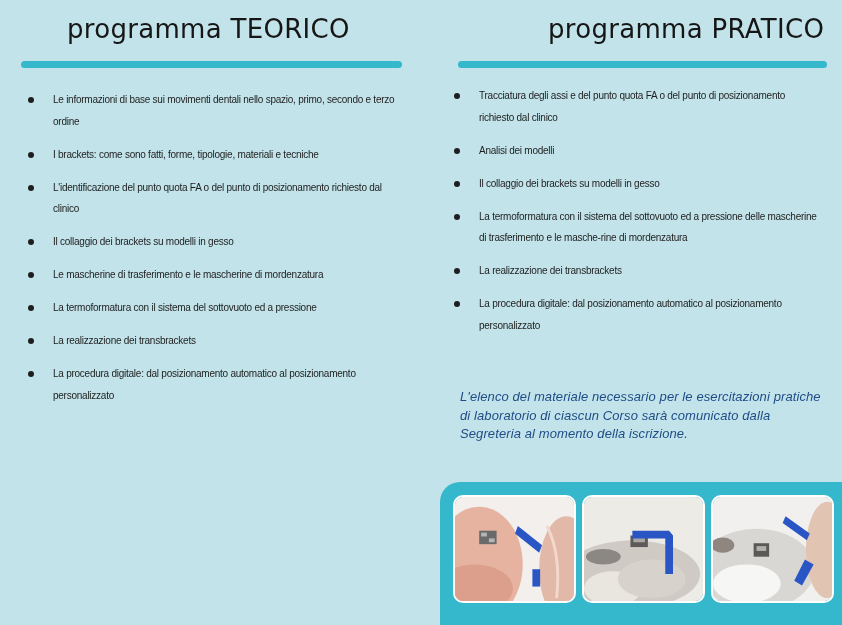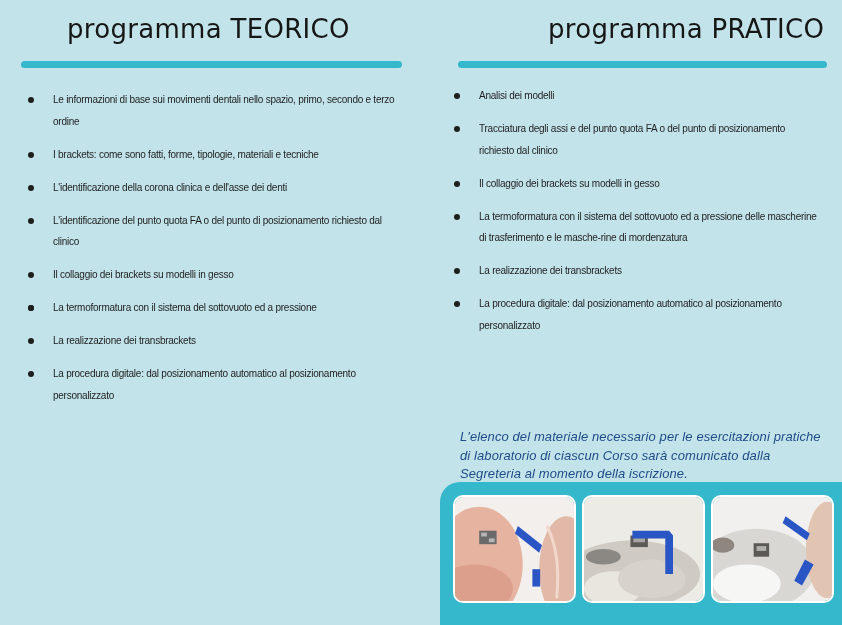--- a/index.html
+++ b/index.html
@@ -33,21 +33,21 @@
     }
     .col-left ul.items { left: 25px; top: 89px; width: 380px; }
     .col-right ul.items { left: 30px; top: 85px; width: 370px; }
     ul.items li { position: relative; padding-left: 28px; margin-bottom: 11.5px; }
     .col-right ul.items li { margin-bottom: 11.5px; }
     .bullet {
       position: absolute; left: 3px; top: 8px;
       width: 6px; height: 6px; border-radius: 50%; background: #1e1e1e;
     }
     .note {
-      position: absolute; left: 460px; top: 428px; width: 365px;
+      position: absolute; left: 460px; top: 388px; width: 365px;
       font-style: italic; font-size: 13px; line-height: 18.5px;
       color: #1f4c86; letter-spacing: 0.1px;
     }
     .photo-band {
       position: absolute; left: 440px; top: 482px; width: 420px; height: 160px;
       background: #36b8cc; border-radius: 20px 0 0 0;
     }
     .photo {
       position: absolute; top: 495px; width: 123px; height: 108px;
       border: 2px solid #ffffff; border-radius: 10px; overflow: hidden;
@@ -60,36 +60,35 @@
   </style>
 </head>
 <body>
 
 <div class="col col-left">
   <div class="title">programma TEORICO</div>
   <div class="rule"></div>
   <ul class="items">
     <li><span class="bullet"></span><span>Le informazioni di base sui movimenti dentali nello spazio, primo, secondo e terzo ordine</span></li>
     <li><span class="bullet"></span><span>I brackets: come sono fatti, forme, tipologie, materiali e tecniche</span></li>
-    <li><span class="bullet"></span><span>L'identificazione della corona clinica e dell'asse dei denti</span></li>
     <li><span class="bullet"></span><span>L'identificazione del punto quota FA o del punto di posizionamento richiesto dal clinico</span></li>
     <li><span class="bullet"></span><span>Il collaggio dei brackets su modelli in gesso</span></li>
-    <li><span class="bullet"></span></li>
+    <li><span class="bullet"></span><span>Le mascherine di trasferimento e le mascherine di mordenzatura</span></li>
     <li><span class="bullet"></span><span>La termoformatura con il sistema del sottovuoto ed a pressione</span></li>
     <li><span class="bullet"></span><span>La realizzazione dei transbrackets</span></li>
     <li><span class="bullet"></span><span>La procedura digitale: dal posizionamento automatico al posizionamento personalizzato</span></li>
   </ul>
 </div>
 
 <div class="col col-right">
   <div class="title">programma PRATICO</div>
   <div class="rule"></div>
   <ul class="items">
+    <li><span class="bullet"></span><span>Tracciatura degli assi e del punto quota FA o del punto di posizionamento richiesto dal clinico</span></li>
     <li><span class="bullet"></span><span>Analisi dei modelli</span></li>
-    <li><span class="bullet"></span><span>Tracciatura degli assi e del punto quota FA o del punto di posizionamento richiesto dal clinico</span></li>
     <li><span class="bullet"></span><span>Il collaggio dei brackets su modelli in gesso</span></li>
     <li><span class="bullet"></span><span>La termoformatura con il sistema del sottovuoto ed a pressione delle mascherine di trasferimento e le masche-rine di mordenzatura</span></li>
     <li><span class="bullet"></span><span>La realizzazione dei transbrackets</span></li>
     <li><span class="bullet"></span><span>La procedura digitale: dal posizionamento automatico al posizionamento personalizzato</span></li>
   </ul>
 </div>
 
 <div class="note">L'elenco del materiale necessario per le esercitazioni pratiche di laboratorio di ciascun Corso sarà comunicato dalla Segreteria al momento della iscrizione.</div>
 
 <div class="photo-band"></div>

